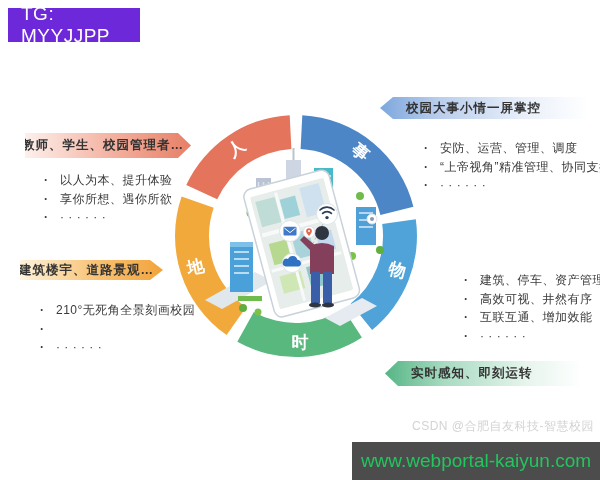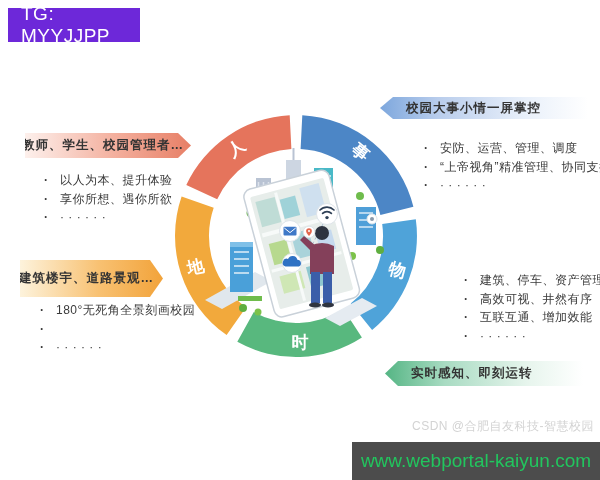--- a/index.html
+++ b/index.html
@@ -30,21 +30,21 @@
   .arrow-right{ 
     clip-path:polygon(0 0,calc(100% - 13px) 0,100% 50%,calc(100% - 13px) 100%,0 100%);
     justify-content:center;padding-right:10px;
   }
   .arrow-left{ 
     clip-path:polygon(13px 0,100% 0,100% 100%,13px 100%,0 50%);
     padding-left:26px;
   }
   .arrow.people{left:25px;top:133px;width:166px;height:25px;
     background:linear-gradient(90deg,#fdf0ec 0%,#f3ae9c 55%,#e77f66 100%);}
-  .arrow.land{left:20px;top:260px;width:143px;height:37px;
+  .arrow.land{left:20px;top:260px;width:143px;height:20px;
     background:linear-gradient(90deg,#fdf3dc 0%,#f8c172 55%,#f2a33a 100%);}
   .arrow.affairs{left:380px;top:97px;width:208px;height:22px;
     background:linear-gradient(90deg,#7da7dd 0%,#b9cdec 28%,#e9f0fa 70%,rgba(255,255,255,0) 100%);}
   .arrow.objects{left:450px;top:232px;width:150px;height:21px;
     background:linear-gradient(90deg,#2f97d0 0%,#9dd0ec 30%,#ddeef8 75%,rgba(255,255,255,0) 100%);}
   .arrow.time{left:385px;top:361px;width:198px;height:25px;
     background:linear-gradient(90deg,#55b584 0%,#a8dbc2 30%,#e7f5ed 72%,rgba(255,255,255,0) 100%);}
   
   .bullets{position:absolute;font-size:12px;color:#3a3a3a;letter-spacing:.5px;}
   .bullets .row{display:flex;line-height:18.5px;white-space:nowrap;}
@@ -197,21 +197,21 @@
       </div>
       <div class="row">
         <span class="dot">·</span>
         <span>· · · · · ·</span>
       </div>
     </div>
   <div class="bullets bl-land">
 
   <div class="row">
         <span class="dot">·</span>
-        <span>180°无死角全景刻画校园</span>
+        <span>210°无死角全景刻画校园</span>
       </div>
       <div class="row">
         <span class="dot">·</span>
       </div>
       <div class="row">
         <span class="dot">·</span>
         <span>· · · · · ·</span>
       </div>
     </div>
   <div class="bullets bl-affairs">

